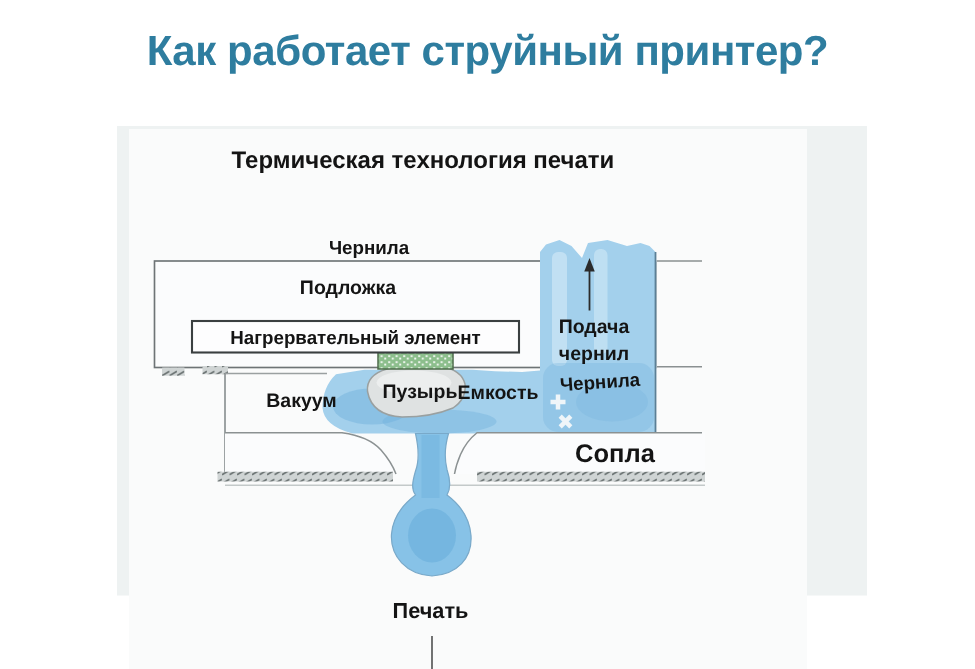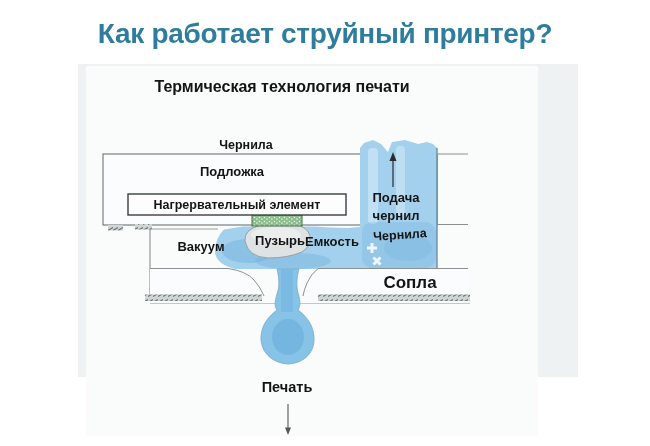--- a/index.html
+++ b/index.html
@@ -8,21 +8,21 @@
     background:#ffffff;
     font-family:"Liberation Sans", sans-serif;
   }
   .slide-title{
     position:absolute;left:0;top:18px;width:650px;
     text-align:center;margin:0;
     font-size:28px;font-weight:bold;color:#2e7d9f;
     letter-spacing:-0.3px;
   }
   .panel{
-    position:absolute;left:78px;top:64px;width:500px;height:313px;
+    position:absolute;left:78px;top:84px;width:500px;height:313px;
     background:#eef2f2;
   }
   svg{display:block;}
   text{
     font-family:"Liberation Sans", sans-serif;
     fill:#141414;
   }
   .lbl{font-weight:bold;font-size:13px;}
   .lbl-sm{font-weight:bold;font-size:12.5px;}
   .lbl-big{font-weight:bold;font-size:17px;}

